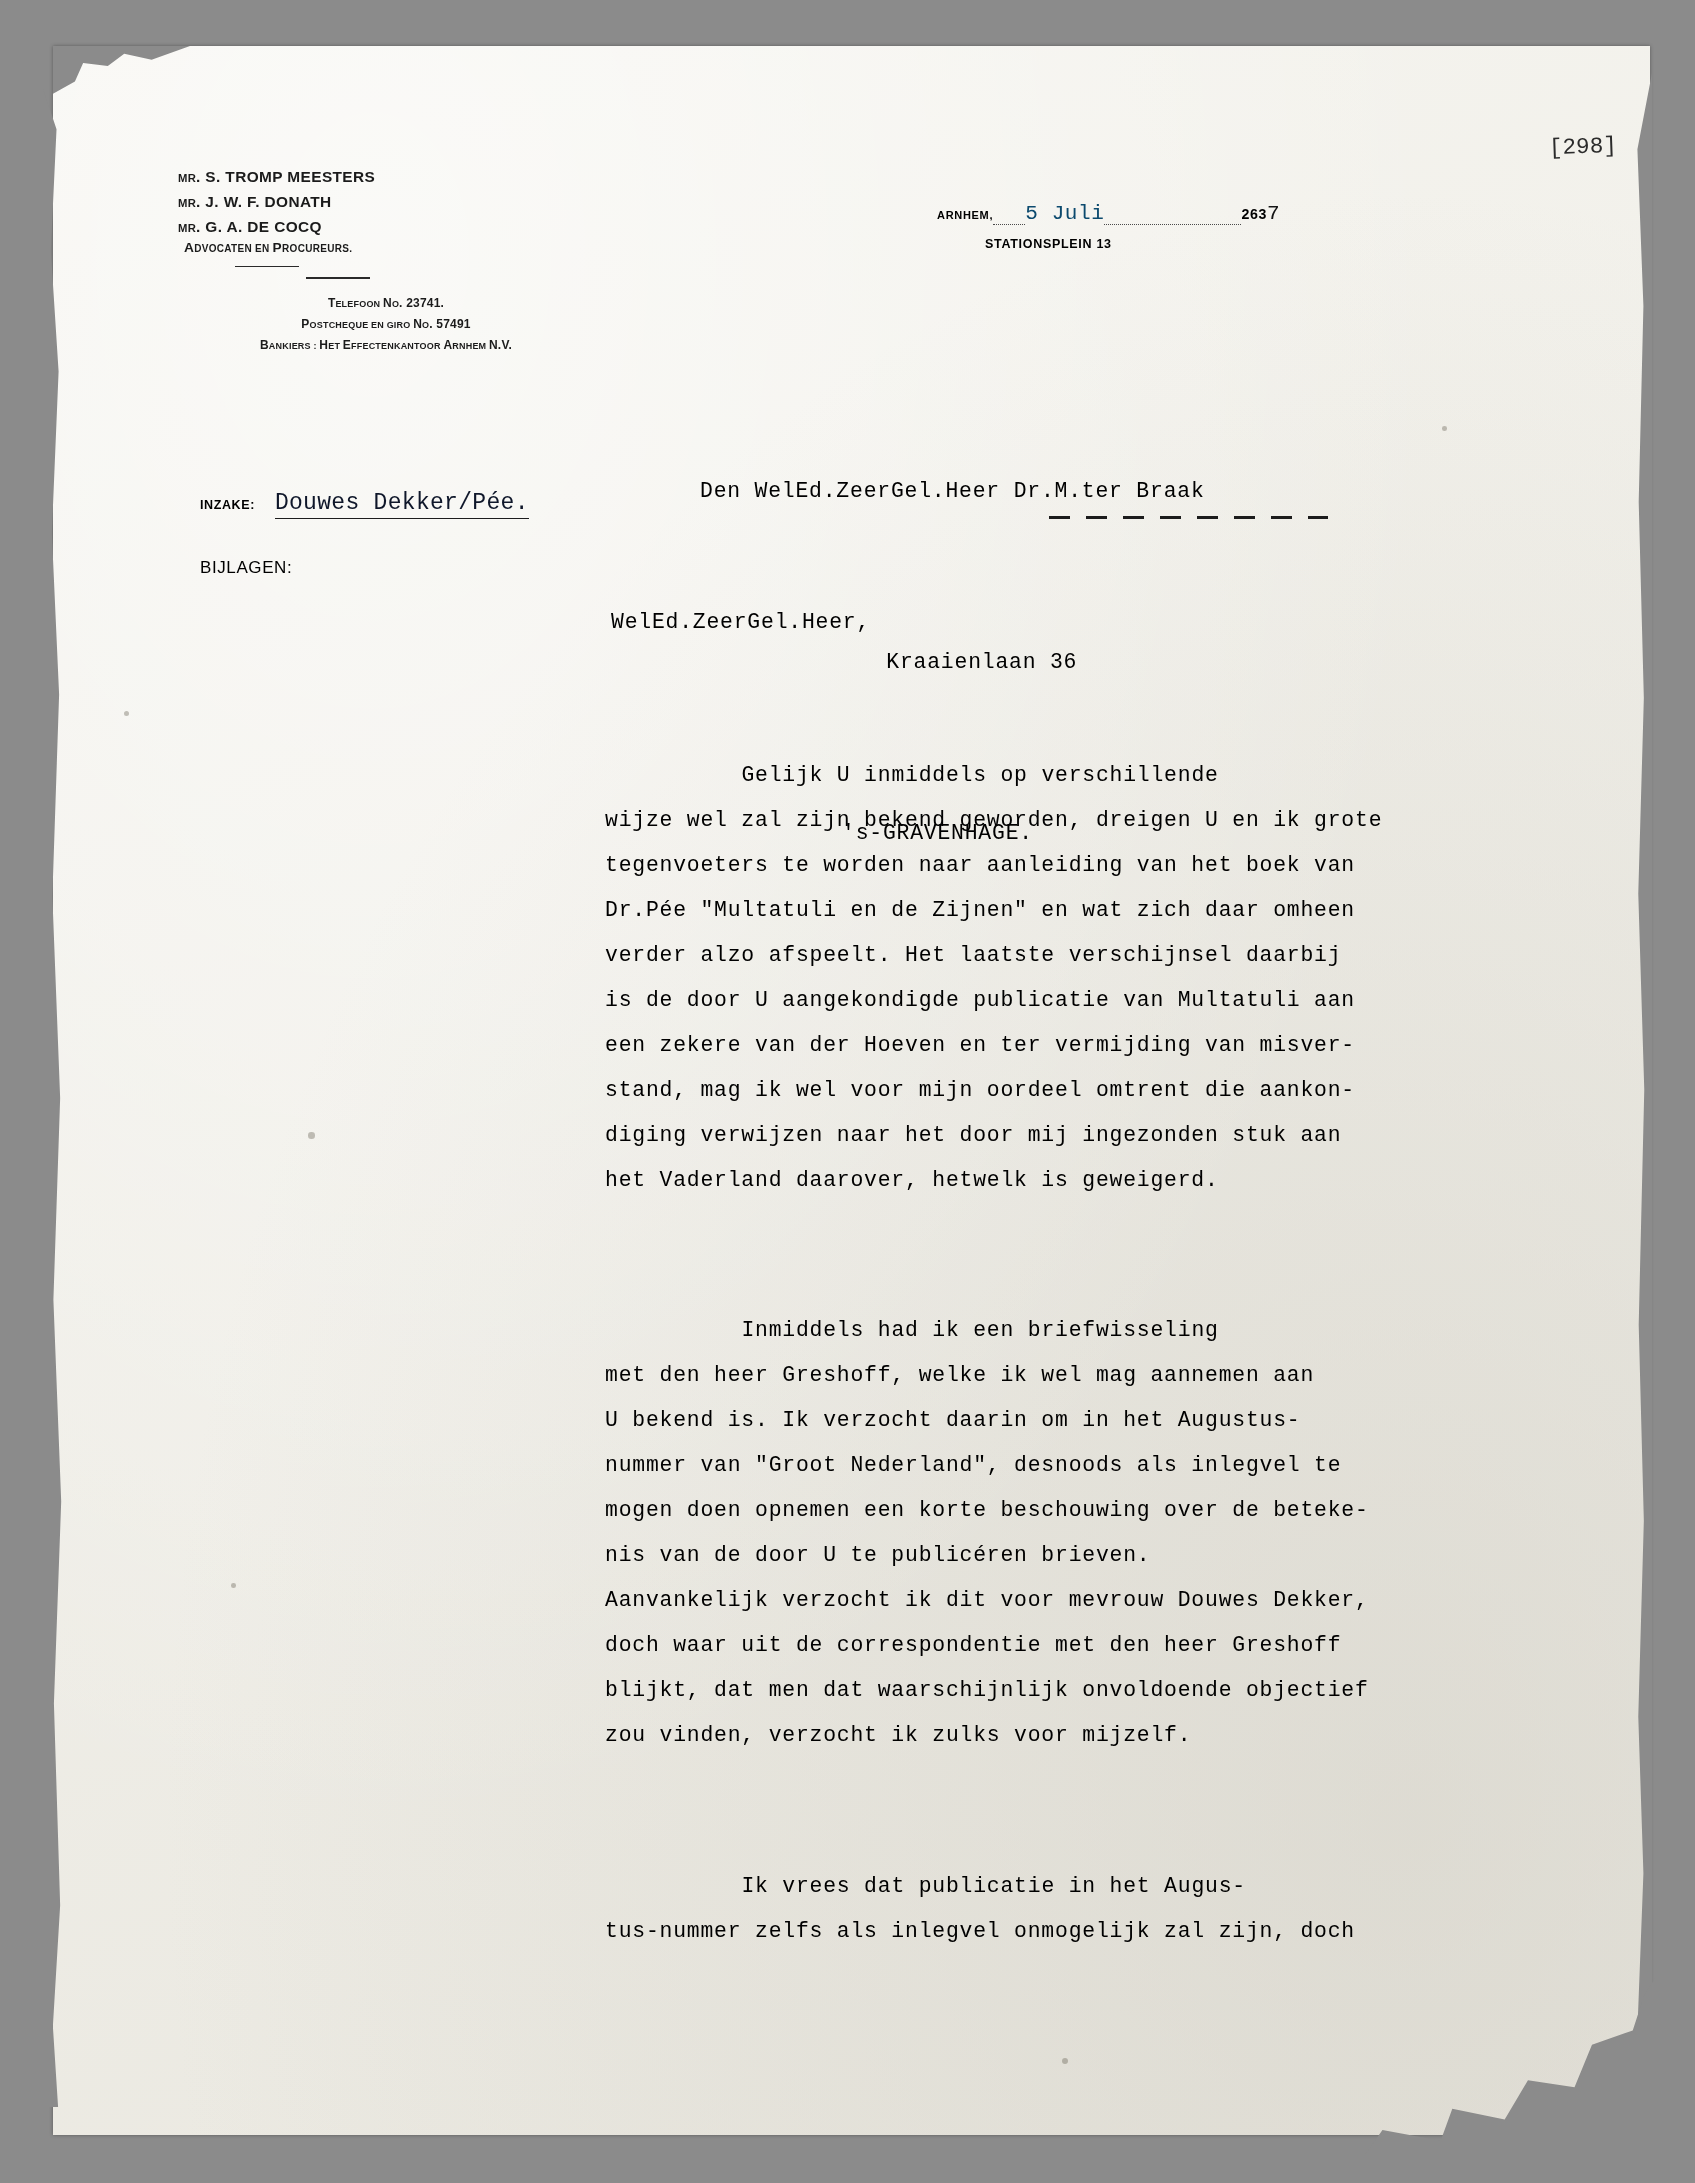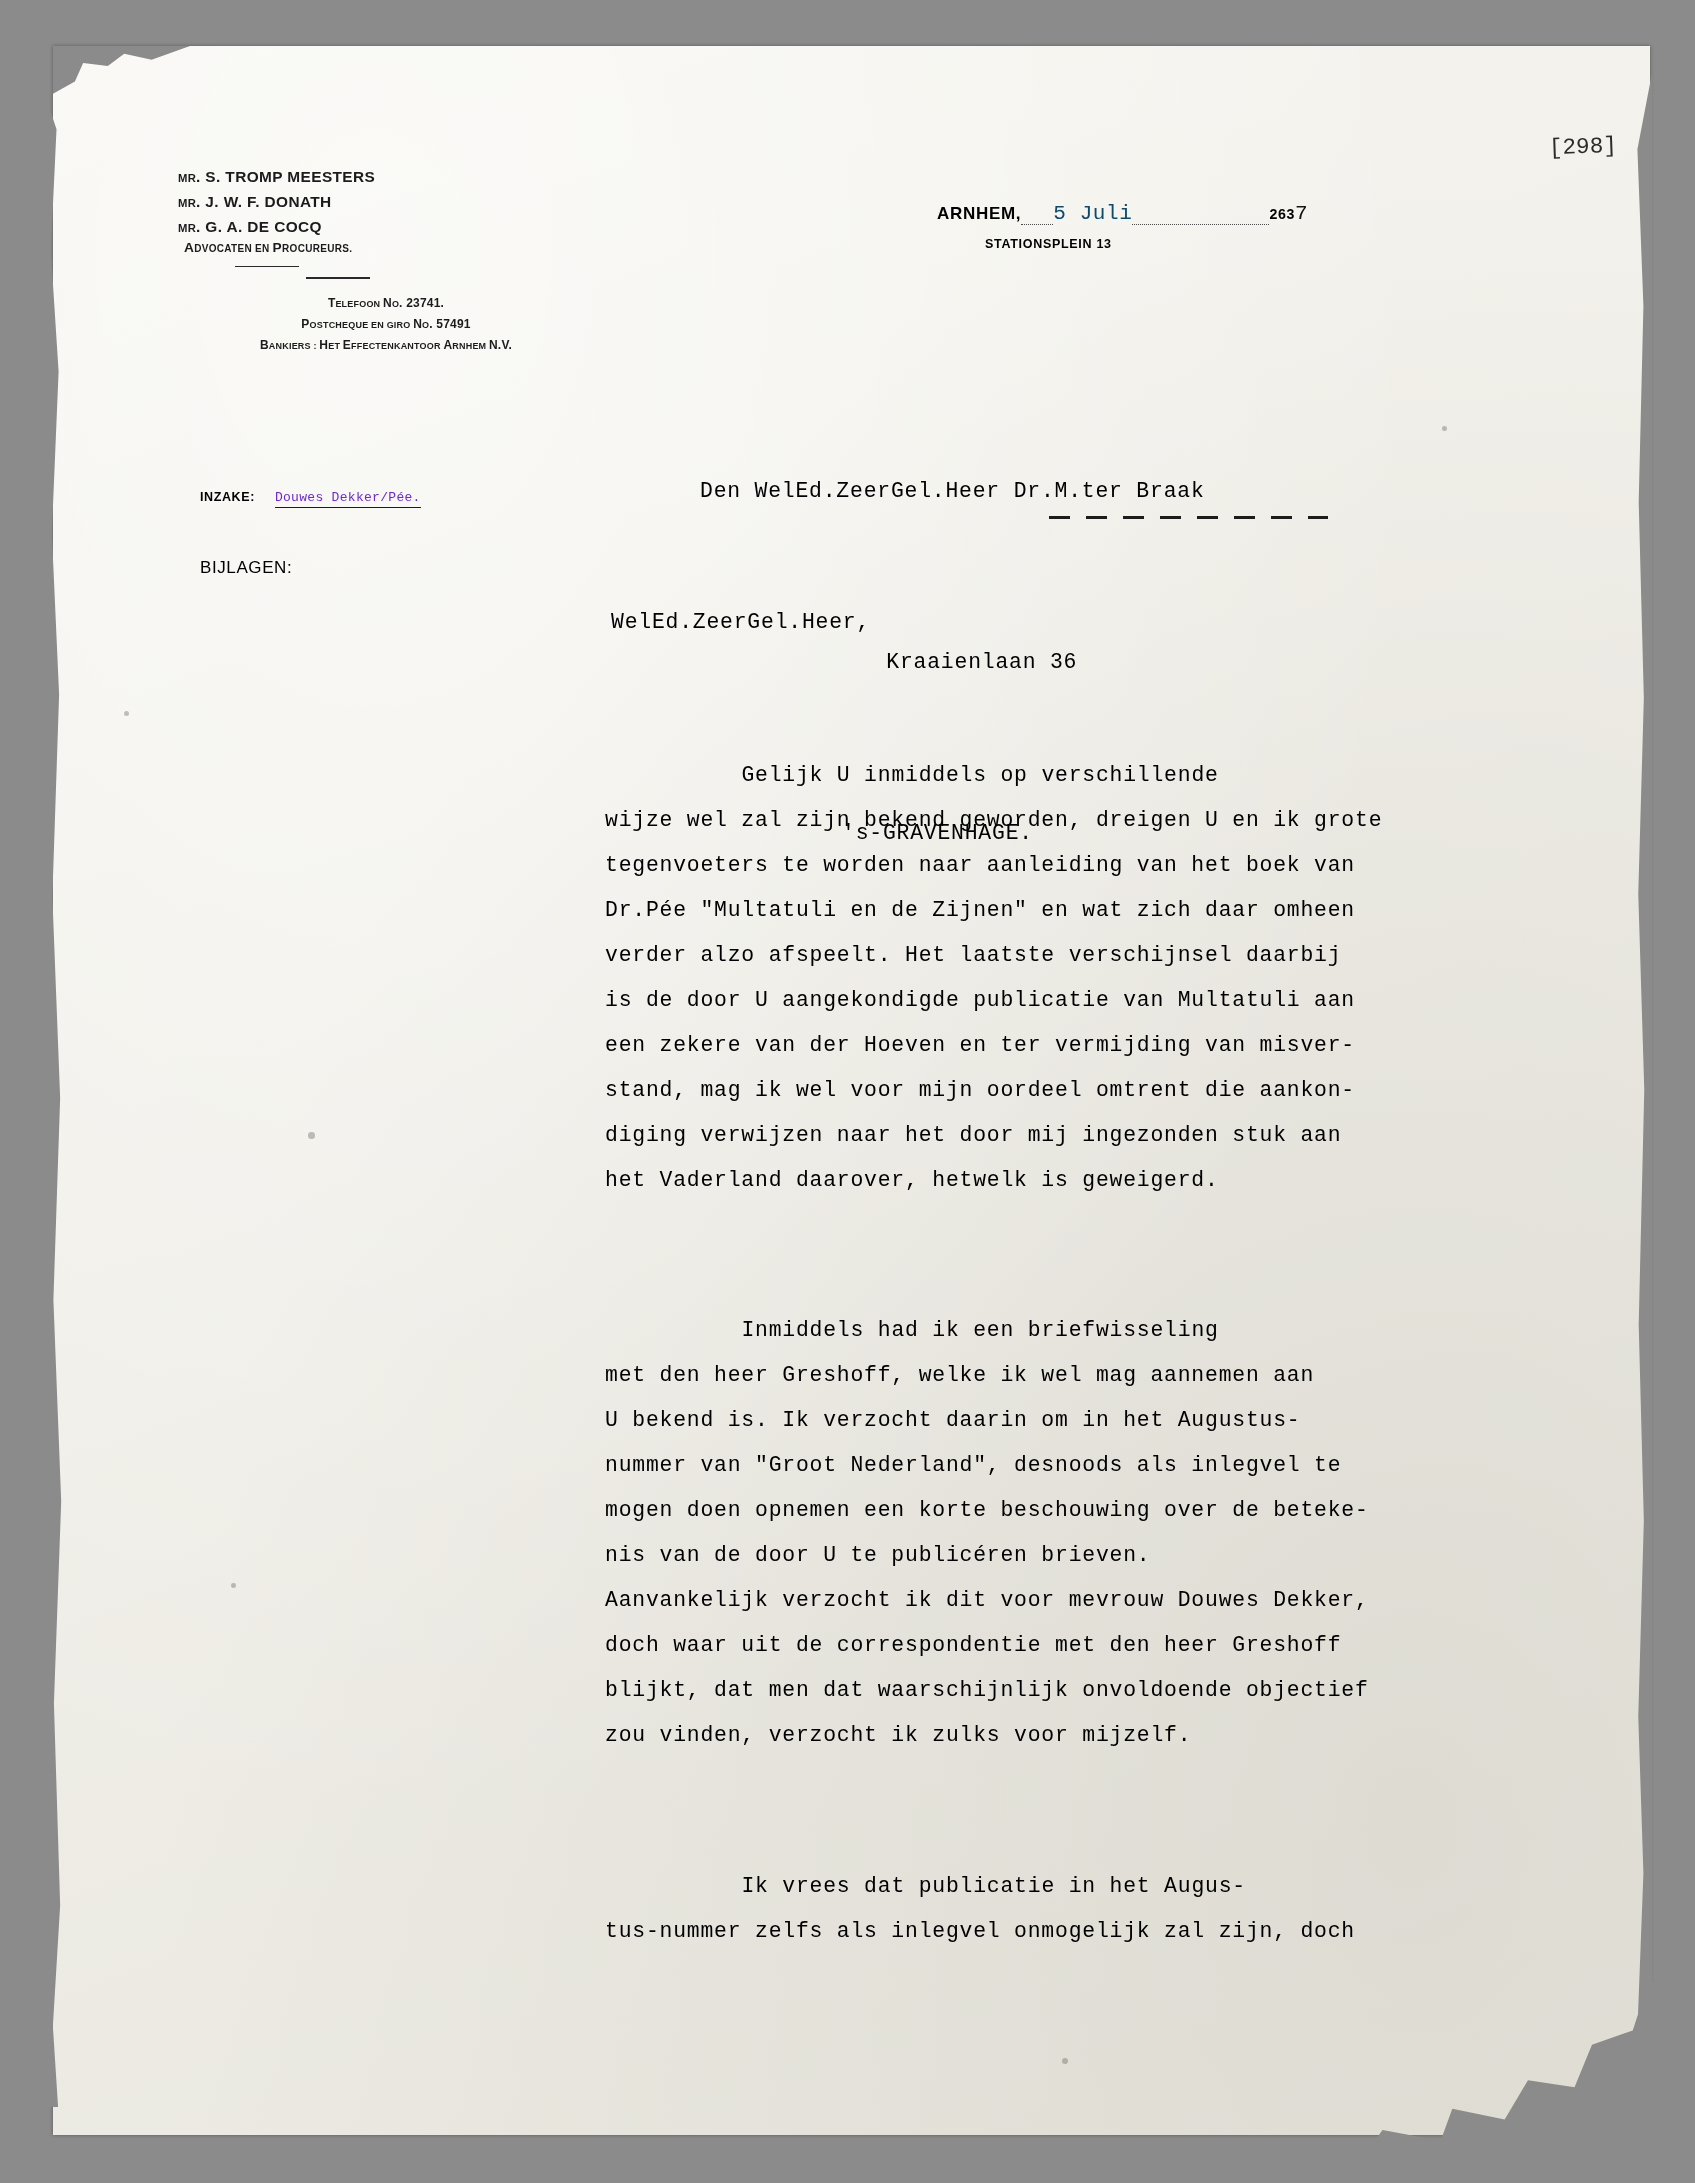--- a/index.html
+++ b/index.html
@@ -121,44 +121,44 @@
     display: inline-block;
     font-size: 12.5px;
     font-weight: 700;
     letter-spacing: 0.6px;
     vertical-align: baseline;
   }
   #inzake-value {
     display: inline-block;
     margin-left: 20px;
     font-family: "Liberation Mono", monospace;
-    font-size: 13px;
+    font-size: 23px;
     letter-spacing: 0.3px;
     border-bottom: 1.8px solid #1d1d1d;
     padding-bottom: 1.8px;
     vertical-align: baseline;
-    color: #6d28d9;
+    color: #0f172a;
   }
   #bijlagen-label {
     position: absolute;
     left: 147px;
     top: 512px;
     font-size: 17px;
     font-weight: 400;
     letter-spacing: 0.6px;
   }
   
   #dateline {
     position: absolute;
     left: 884px;
     top: 156px;
     white-space: nowrap;
   }
   #city {
-    font-size: 17px;
+    font-size: 11px;
     font-weight: 700;
     letter-spacing: 0.7px;
   }
   .dotted {
     display: inline-block;
     border-bottom: 1.2px dotted #4a4a4a;
     height: 15.4px;
     vertical-align: bottom;
   }
   #date-value {

